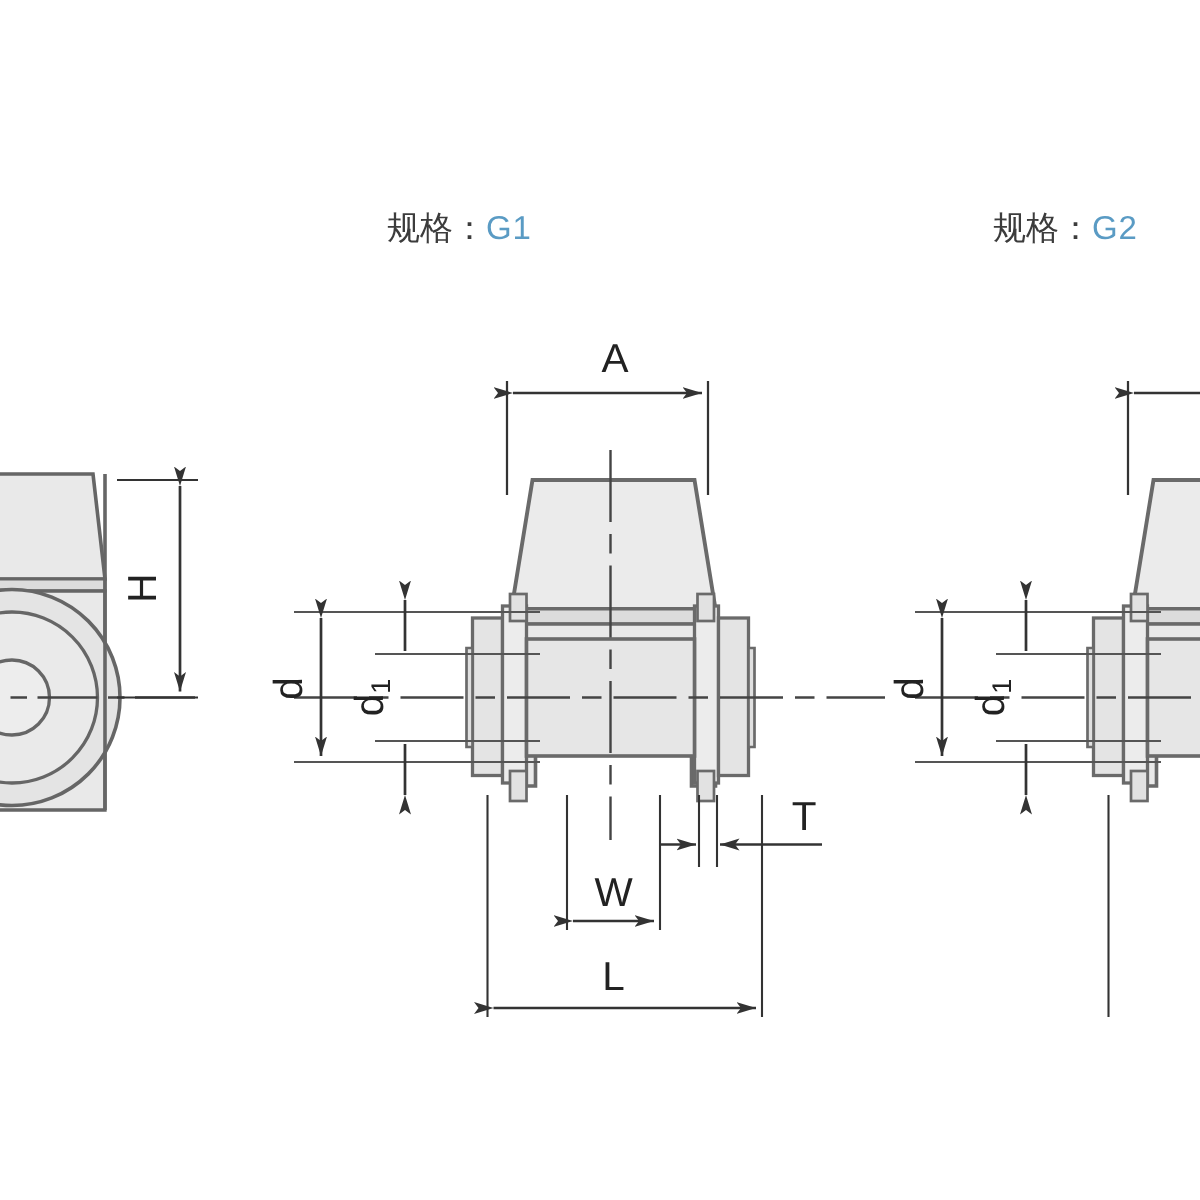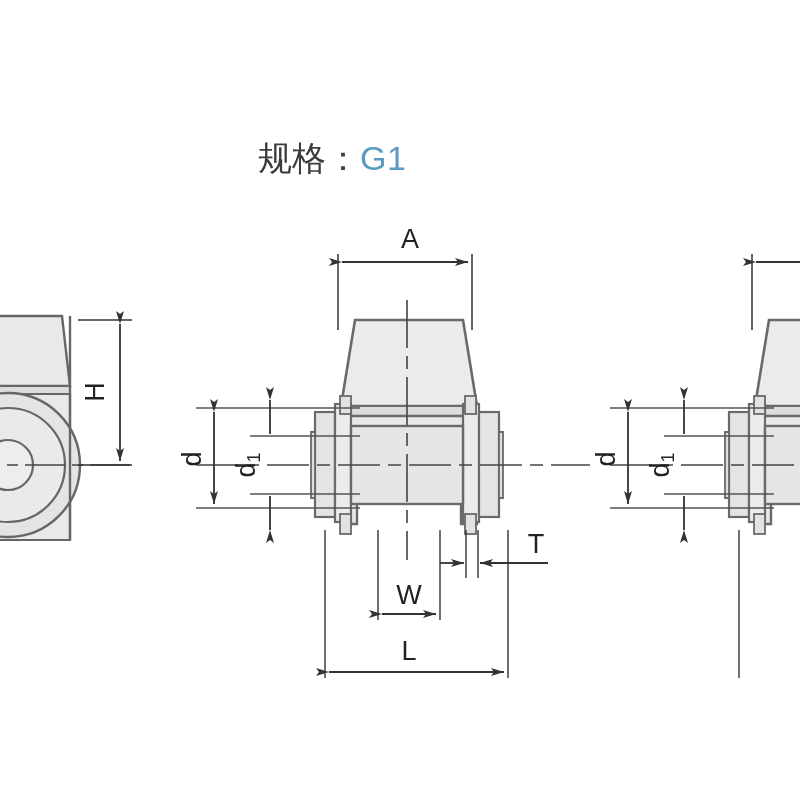--- a/index.html
+++ b/index.html
@@ -19,21 +19,21 @@
     position: absolute;
     left: 0;
     top: 0;
     width: 800px;
     height: 800px;
     background: #ffffff;
   }
   .spec-label {
     position: absolute;
     white-space: nowrap;
-    font-size: 34px;
+    font-size: 22px;
     line-height: 1;
     color: #3c3c3c;
     font-family: "DejaVu Sans", "Liberation Sans", sans-serif;
   }
   .spec-label .spec-key {
     color: #3c3c3c;
   }
   .spec-label .spec-val {
     color: #5a9bc4;
     font-family: "Liberation Sans", "DejaVu Sans", sans-serif;
@@ -62,20 +62,23 @@
 </style>
 </head>
 <body>
 
 <div id="stage">
 
   <div class="spec-label" id="label-g1">
     <span class="spec-key">规格：</span><span class="spec-val">G1</span>
   </div>
 
+  <div class="spec-label" id="label-g2">
+    <span class="spec-key">规格：</span><span class="spec-val">G2</span>
+  </div>
 
   <svg class="draw" viewBox="0 0 800 800">
     <defs>
       <marker id="arrR" markerWidth="14" markerHeight="10" refX="13" refY="5" orient="auto" markerUnits="userSpaceOnUse">
         <path d="M0,1 L13,5 L0,9 L3,5 Z" fill="#333333"></path>
       </marker>
       <marker id="arrL" markerWidth="14" markerHeight="10" refX="13" refY="5" orient="auto" markerUnits="userSpaceOnUse">
         <path d="M0,1 L13,5 L0,9 L3,5 Z" fill="#333333"></path>
       </marker>
     </defs>

